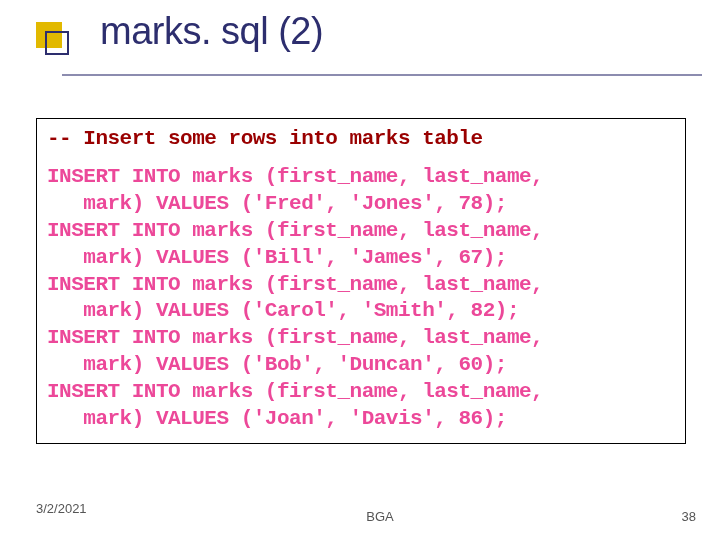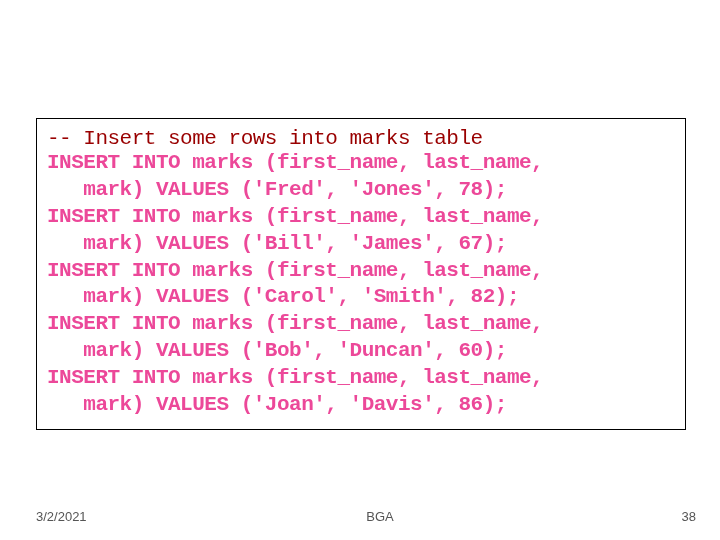--- a/index.html
+++ b/index.html
@@ -66,23 +66,24 @@
   .code-box {
     position: absolute;
     left: 36px;
     top: 118px;
     width: 650px;
     border: 1px solid #000;
     padding: 8px 10px 10px 10px;
   }
   .comment {
     font-family: "Courier New", Courier, monospace;
-    font-weight: normal;
+    font-weight: bold;
     font-size: 21px;
     color: #990000;
+    margin-bottom: 14px;
     letter-spacing: -0.5px;
   }
   .stmt {
     font-family: "Courier New", Courier, monospace;
     font-weight: bold;
     font-size: 21px;
     color: #ec4899;
     line-height: 1.28;
     letter-spacing: -0.5px;
     white-space: pre;
@@ -91,41 +92,49 @@
     position: absolute;
     bottom: 16px;
     left: 0;
     width: 100%;
     font-size: 13px;
     color: #555;
   }
   .footer-date {
     position: absolute;
     left: 36px;
-    bottom: 0;
+    bottom: 8px;
   }
   .footer-center {
     position: absolute;
     left: 0;
     right: 0;
     text-align: center;
     bottom: 0;
     margin-left: 40px;
   }
   .footer-page {
     position: absolute;
     right: 24px;
     bottom: 0;
   }
 </style>
 </head>
 <body>
 
 <div class="slide">
 
+  <div class="header">
+    <div class="square-icon">
+      <div class="square-back"></div>
+      <div class="square-front"></div>
+    </div>
+    <div class="title">marks. sql (2)</div>
+    <div class="title-line"></div>
+  </div>
 
   <div class="code-box">
     <div class="comment">-- Insert some rows into marks table</div>
     <div class="stmt">INSERT INTO marks (first_name, last_name,
    mark) VALUES ('Fred', 'Jones', 78);</div>
     <div class="stmt">INSERT INTO marks (first_name, last_name,
    mark) VALUES ('Bill', 'James', 67);</div>
     <div class="stmt">INSERT INTO marks (first_name, last_name,
    mark) VALUES ('Carol', 'Smith', 82);</div>
     <div class="stmt">INSERT INTO marks (first_name, last_name,

